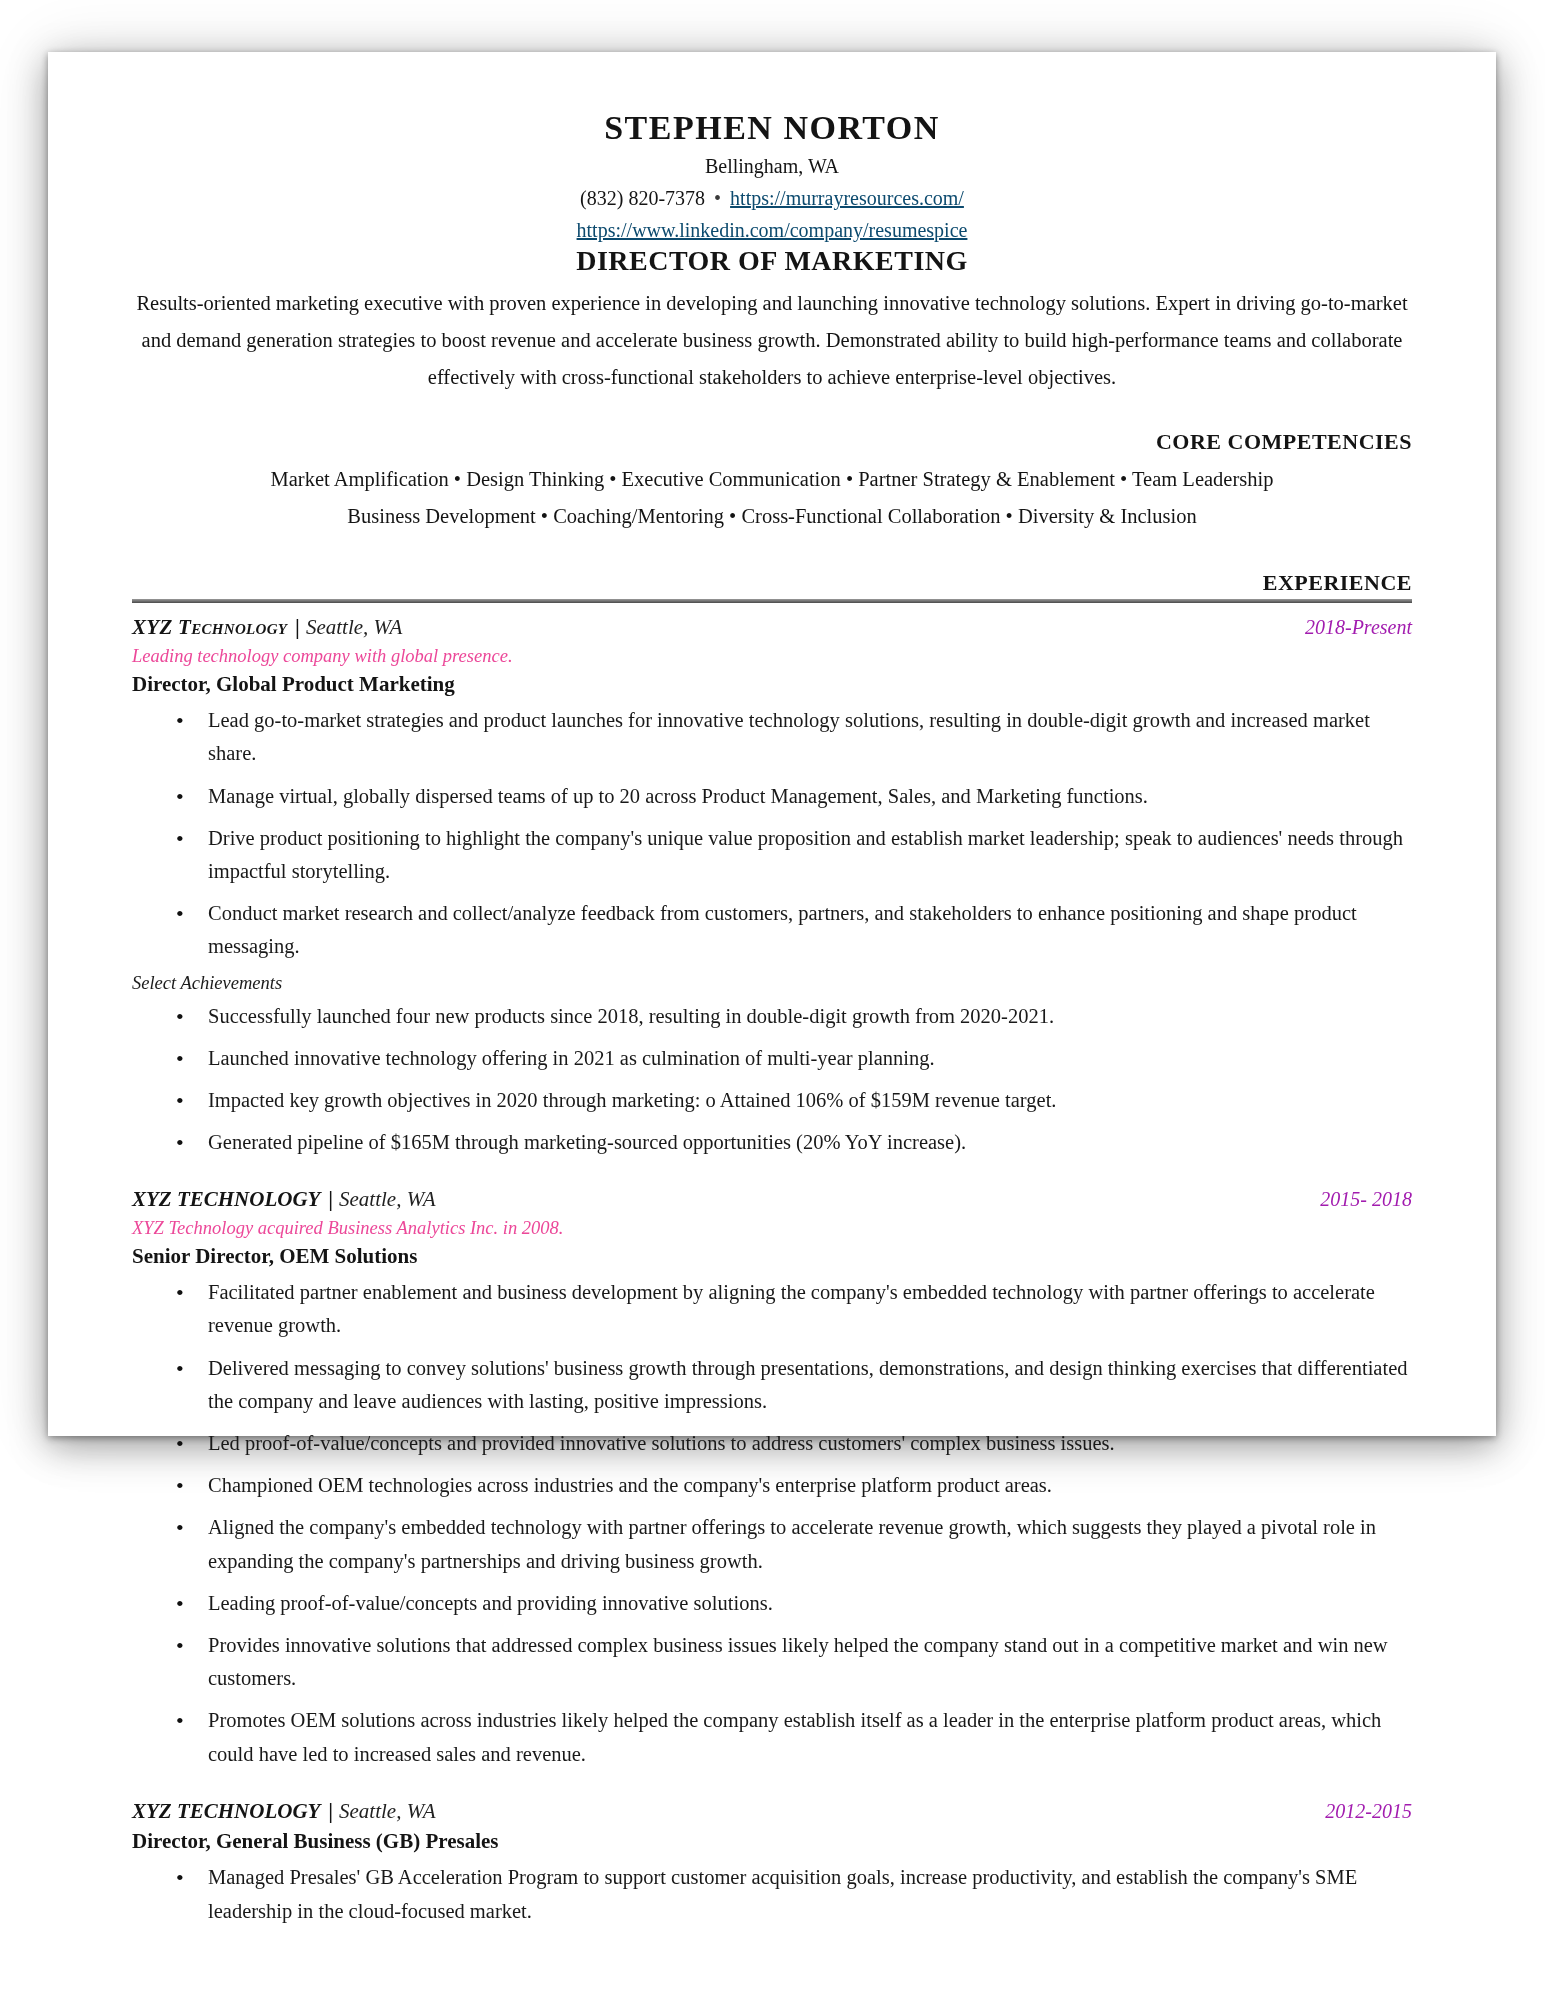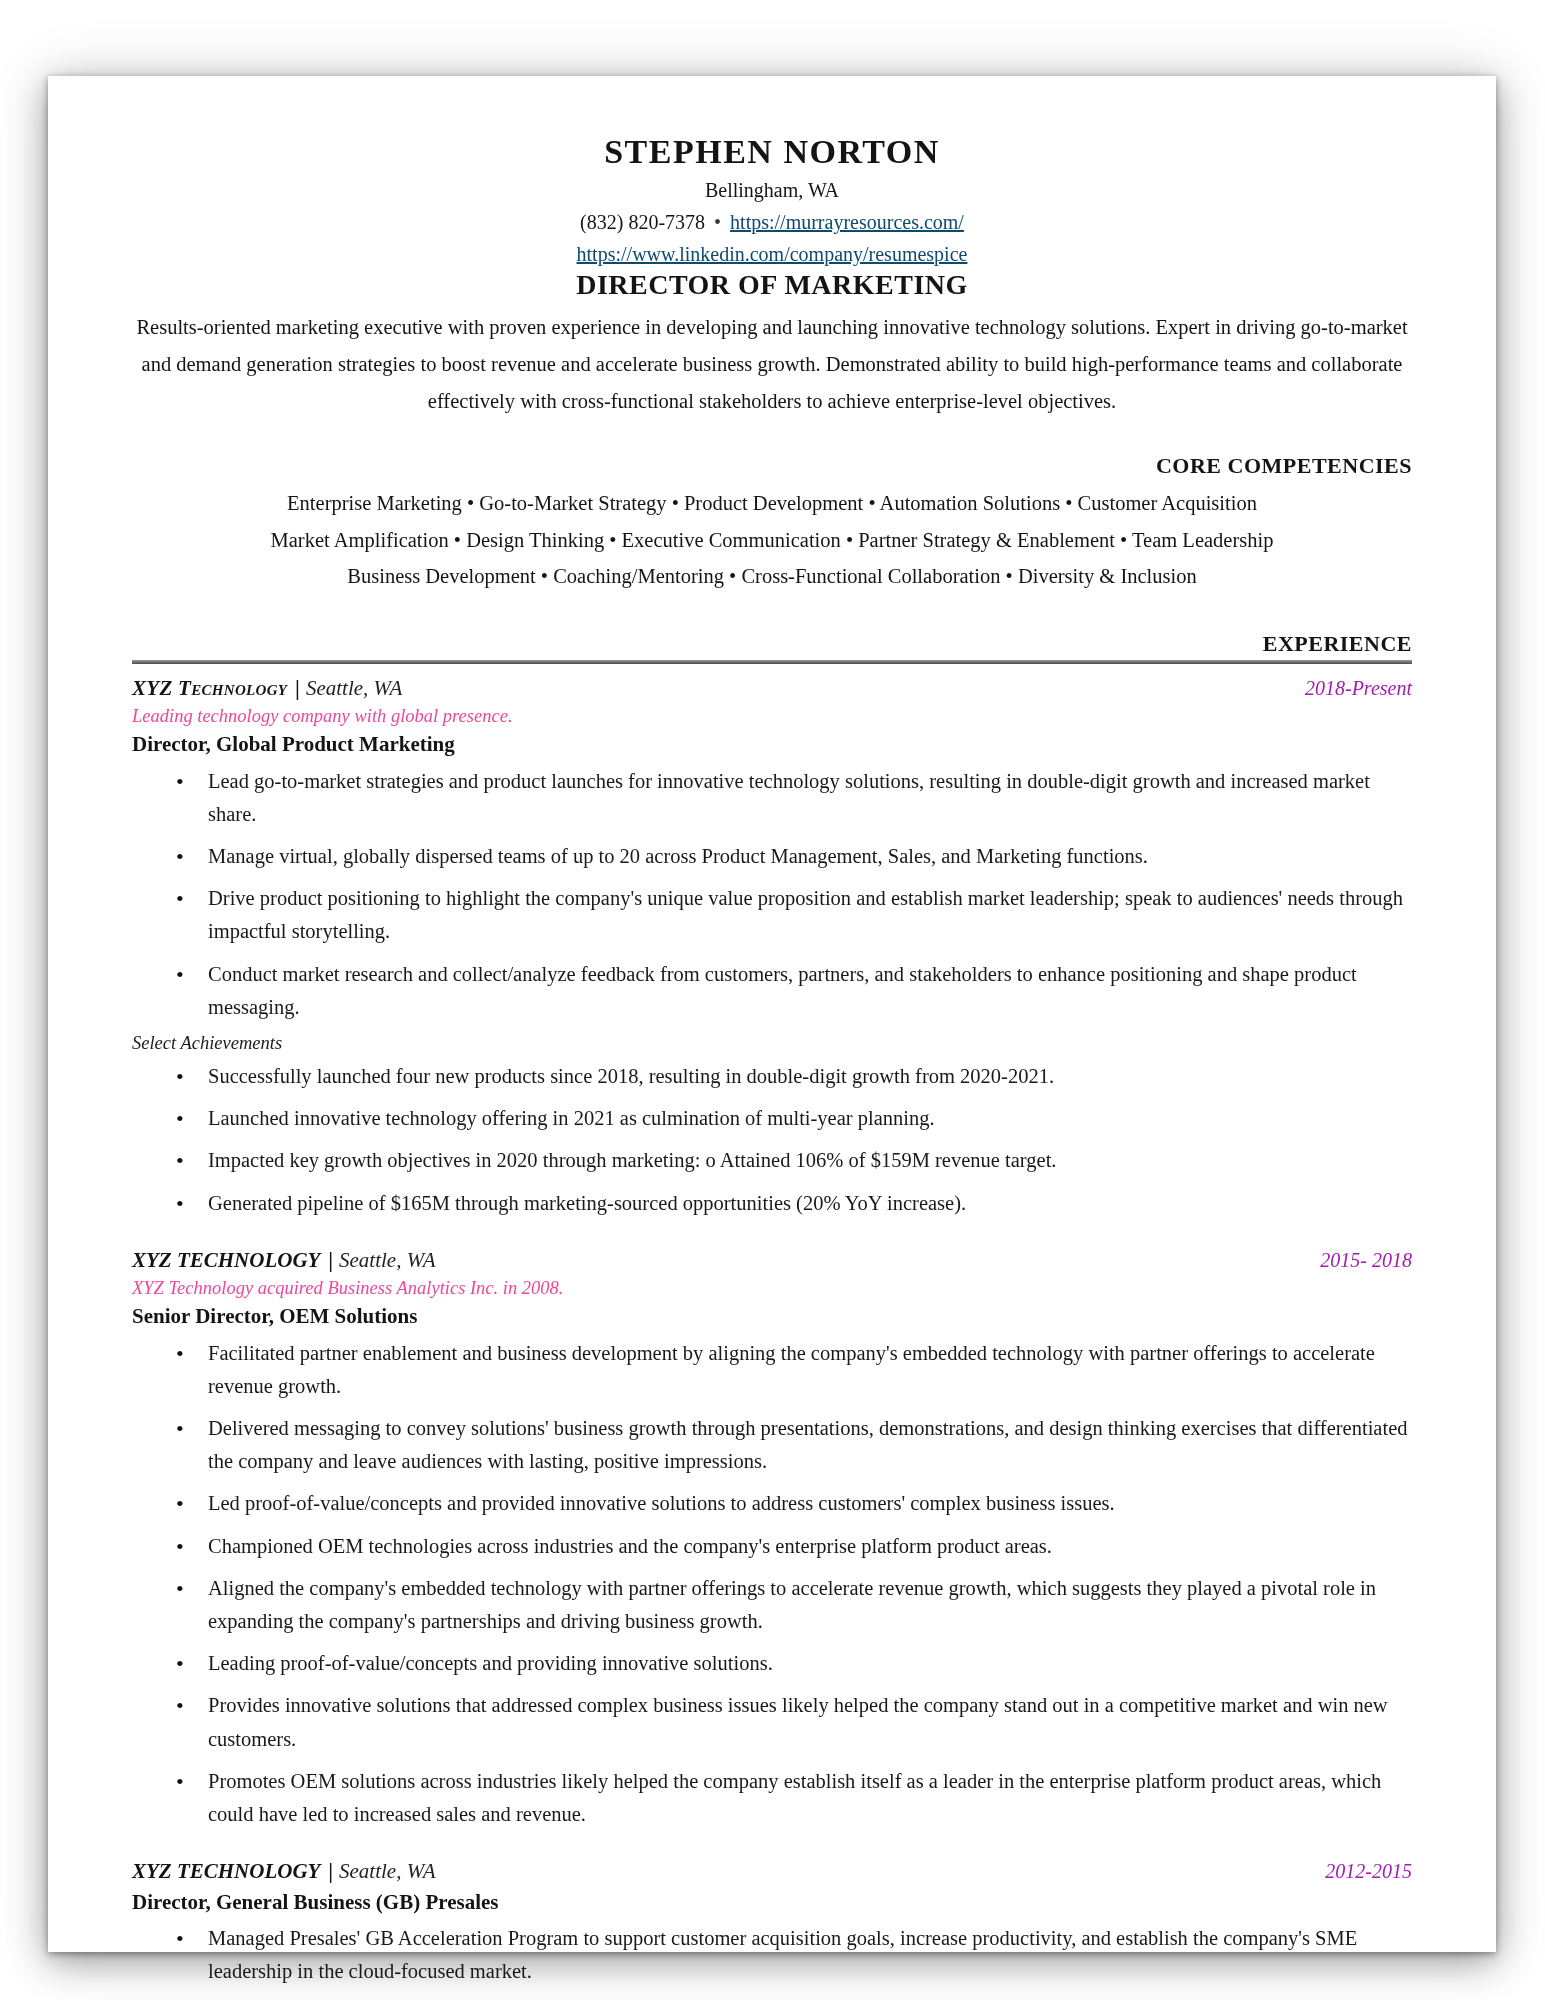--- a/index.html
+++ b/index.html
@@ -4,22 +4,22 @@
 <style>
   html,body{
     margin:0; padding:0;
     width:1545px; height:2000px;
     background:#ffffff;
     font-family:"Liberation Serif", serif;
     -webkit-font-smoothing:antialiased;
   }
   .canvas{ position:relative; width:1545px; height:2000px; overflow:hidden; }
   .page{
-    position:absolute; left:48px; top:76px;
-    width:1448px; height:1876px;
+    position:absolute; left:48px; top:52px;
+    width:1448px; height:1384px;
     background:#ffffff;
     box-shadow: 0 2px 7px rgba(0,0,0,.38), 0 10px 34px rgba(0,0,0,.34), 0 0 60px rgba(0,0,0,.12);
   }
   .content{ padding:56px 84px 0 84px; color:#141414; }
 
   
   .hdr{ text-align:center; }
   .name{ font-size:34px; font-weight:bold; letter-spacing:1.5px; line-height:1.2; }
   .hline{ font-size:20px; line-height:1.5; margin-top:2px; }
   a.doclink{ color:#0c4a6e; text-decoration:underline; }
@@ -80,21 +80,20 @@
         <div class="hline">
           <a class="doclink" href="#">https://www.linkedin.com/company/resumespice</a>
         </div>
       </div>
 
       <div class="res-title">DIRECTOR OF MARKETING</div>
       <div class="summary">Results-oriented marketing executive with proven experience in developing and launching innovative technology solutions. Expert in driving go-to-market and demand generation strategies to boost revenue and accelerate business growth. Demonstrated ability to build high-performance teams and collaborate effectively with cross-functional stakeholders to achieve enterprise-level objectives.</div>
 
       <div class="sec-head">CORE COMPETENCIES</div>
       <div class="comp-wrap">
-        <div class="comp-line">Enterprise Marketing • Go-to-Market Strategy • Product Development • Automation Solutions • Customer Acquisition</div>
         <div class="comp-line">Market Amplification • Design Thinking • Executive Communication • Partner Strategy &amp; Enablement • Team Leadership</div>
         <div class="comp-line">Business Development • Coaching/Mentoring • Cross-Functional Collaboration • Diversity &amp; Inclusion</div>
       </div>
 
       <div class="sec-head exp-head">EXPERIENCE</div>
       <hr class="sec-rule">
 
       <div class="job first">
         <div class="job-row">
           <div>

